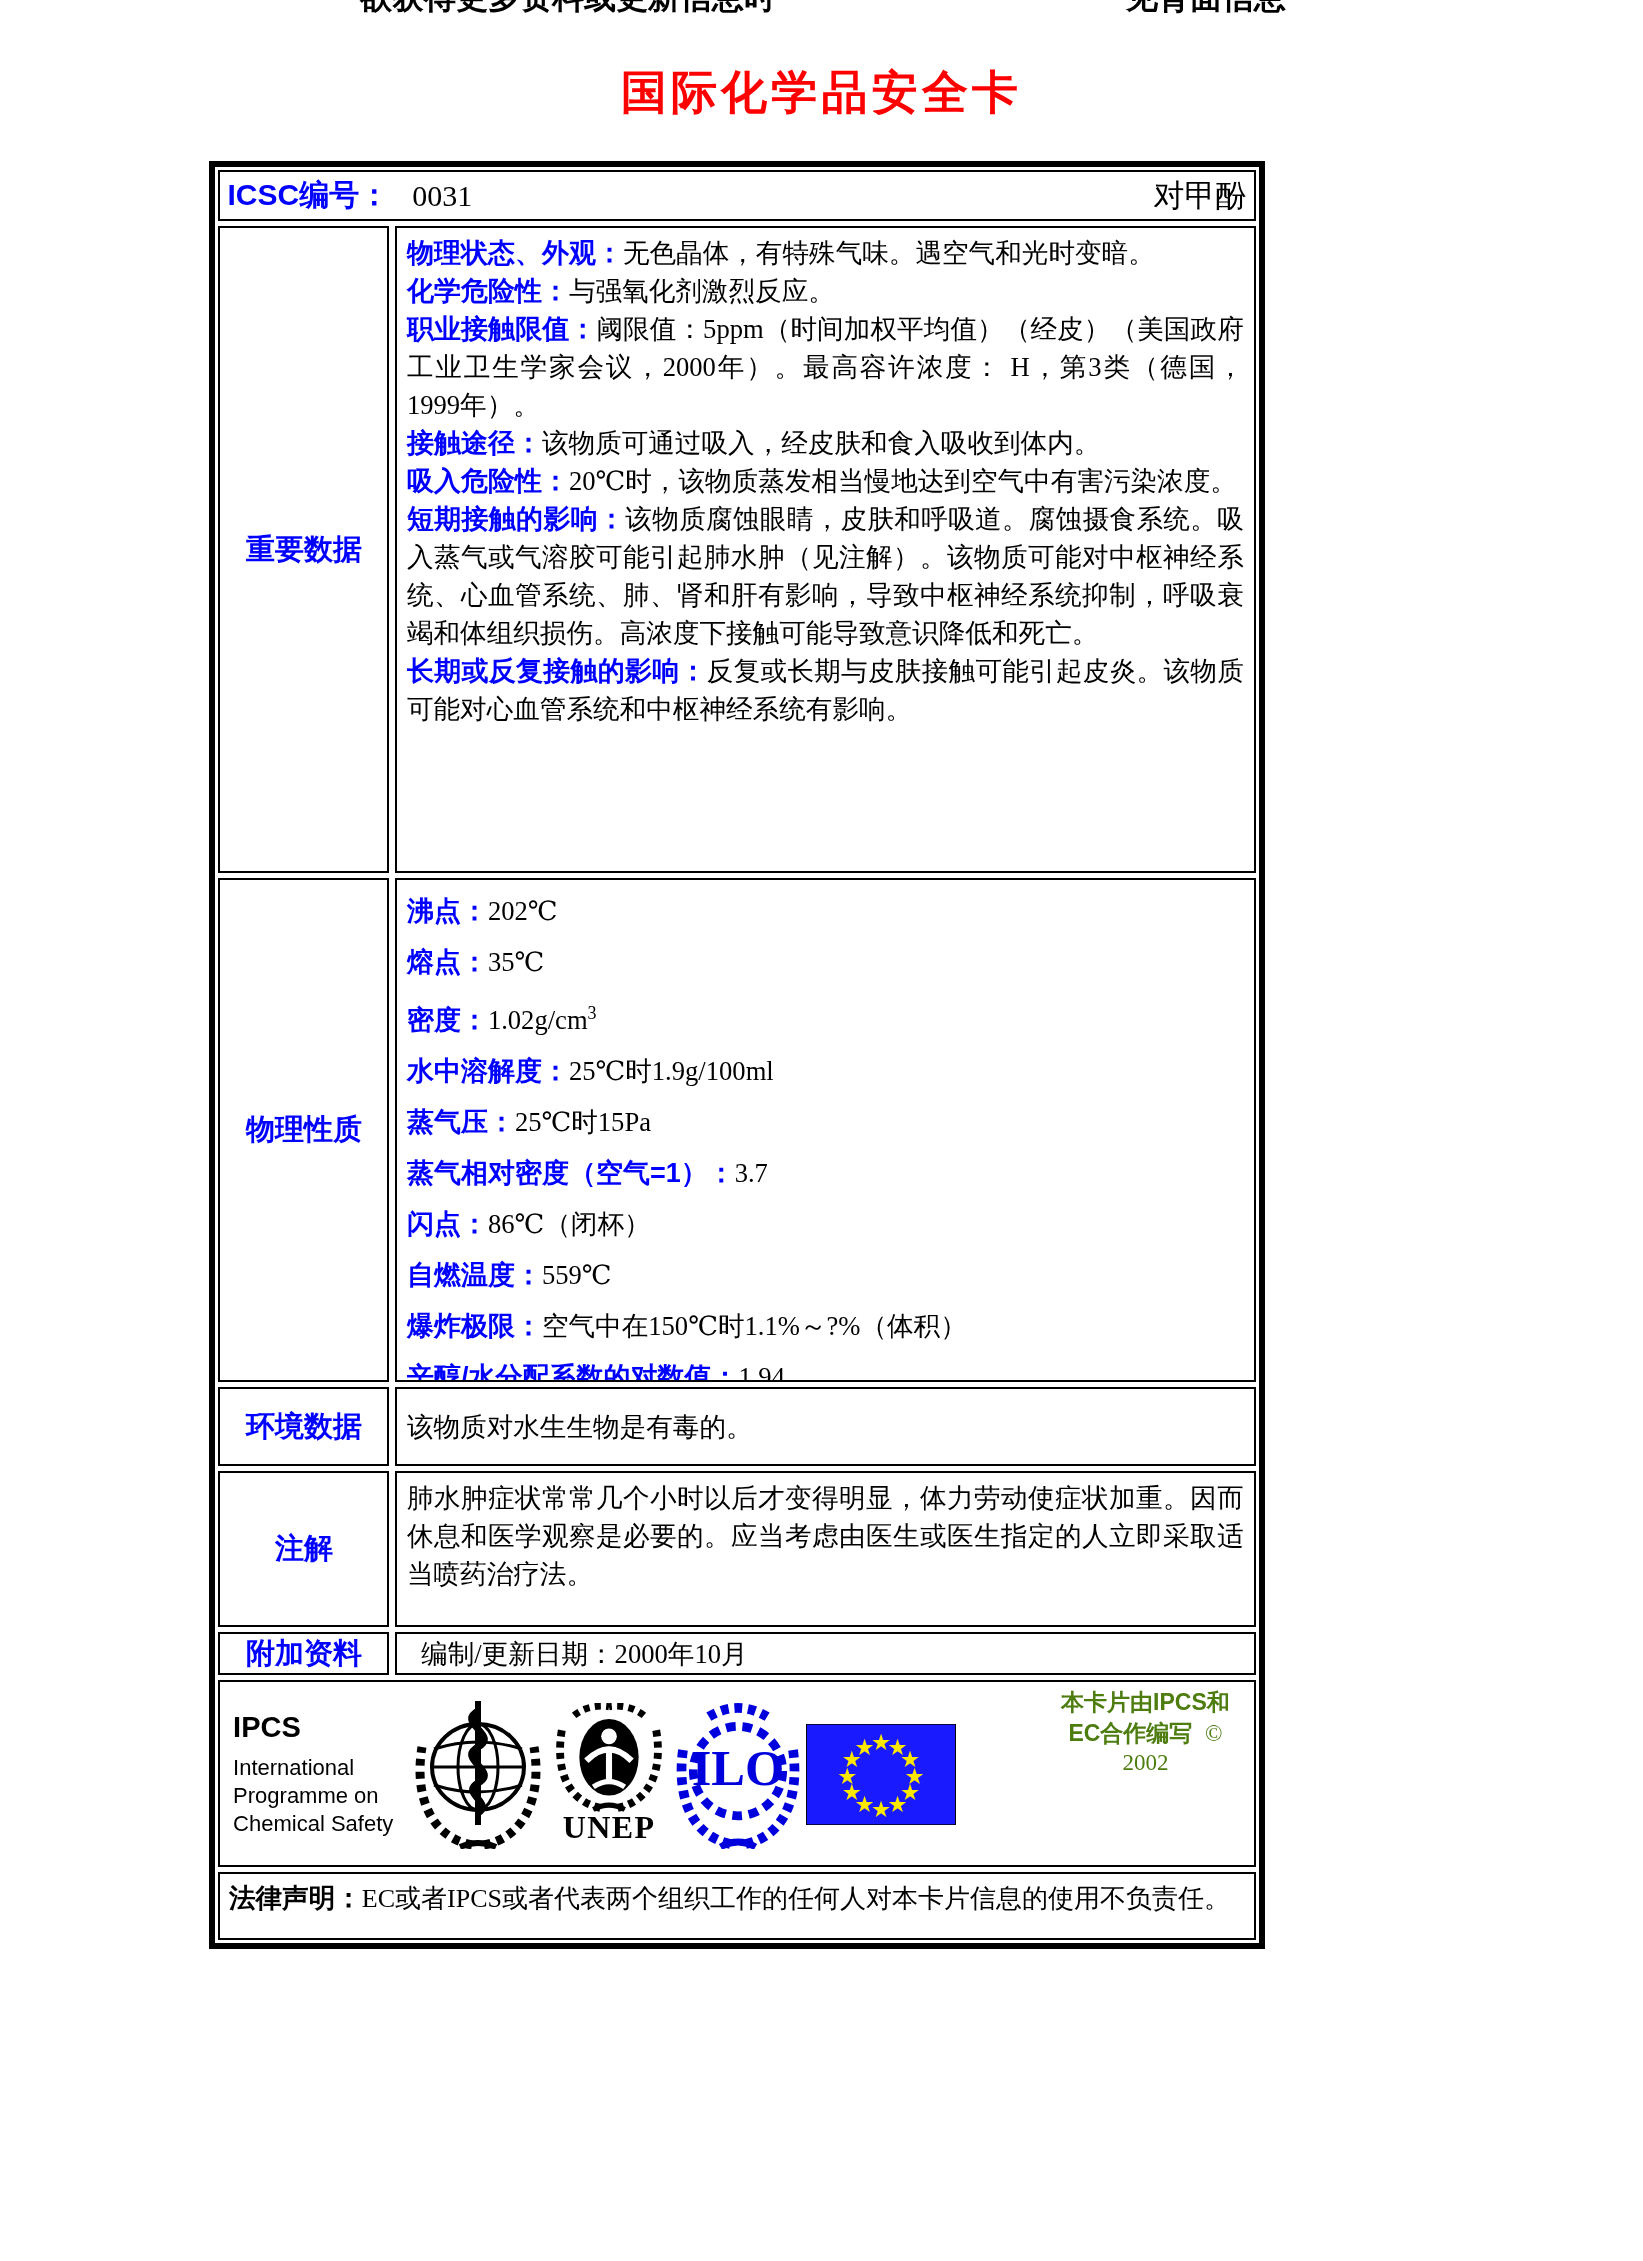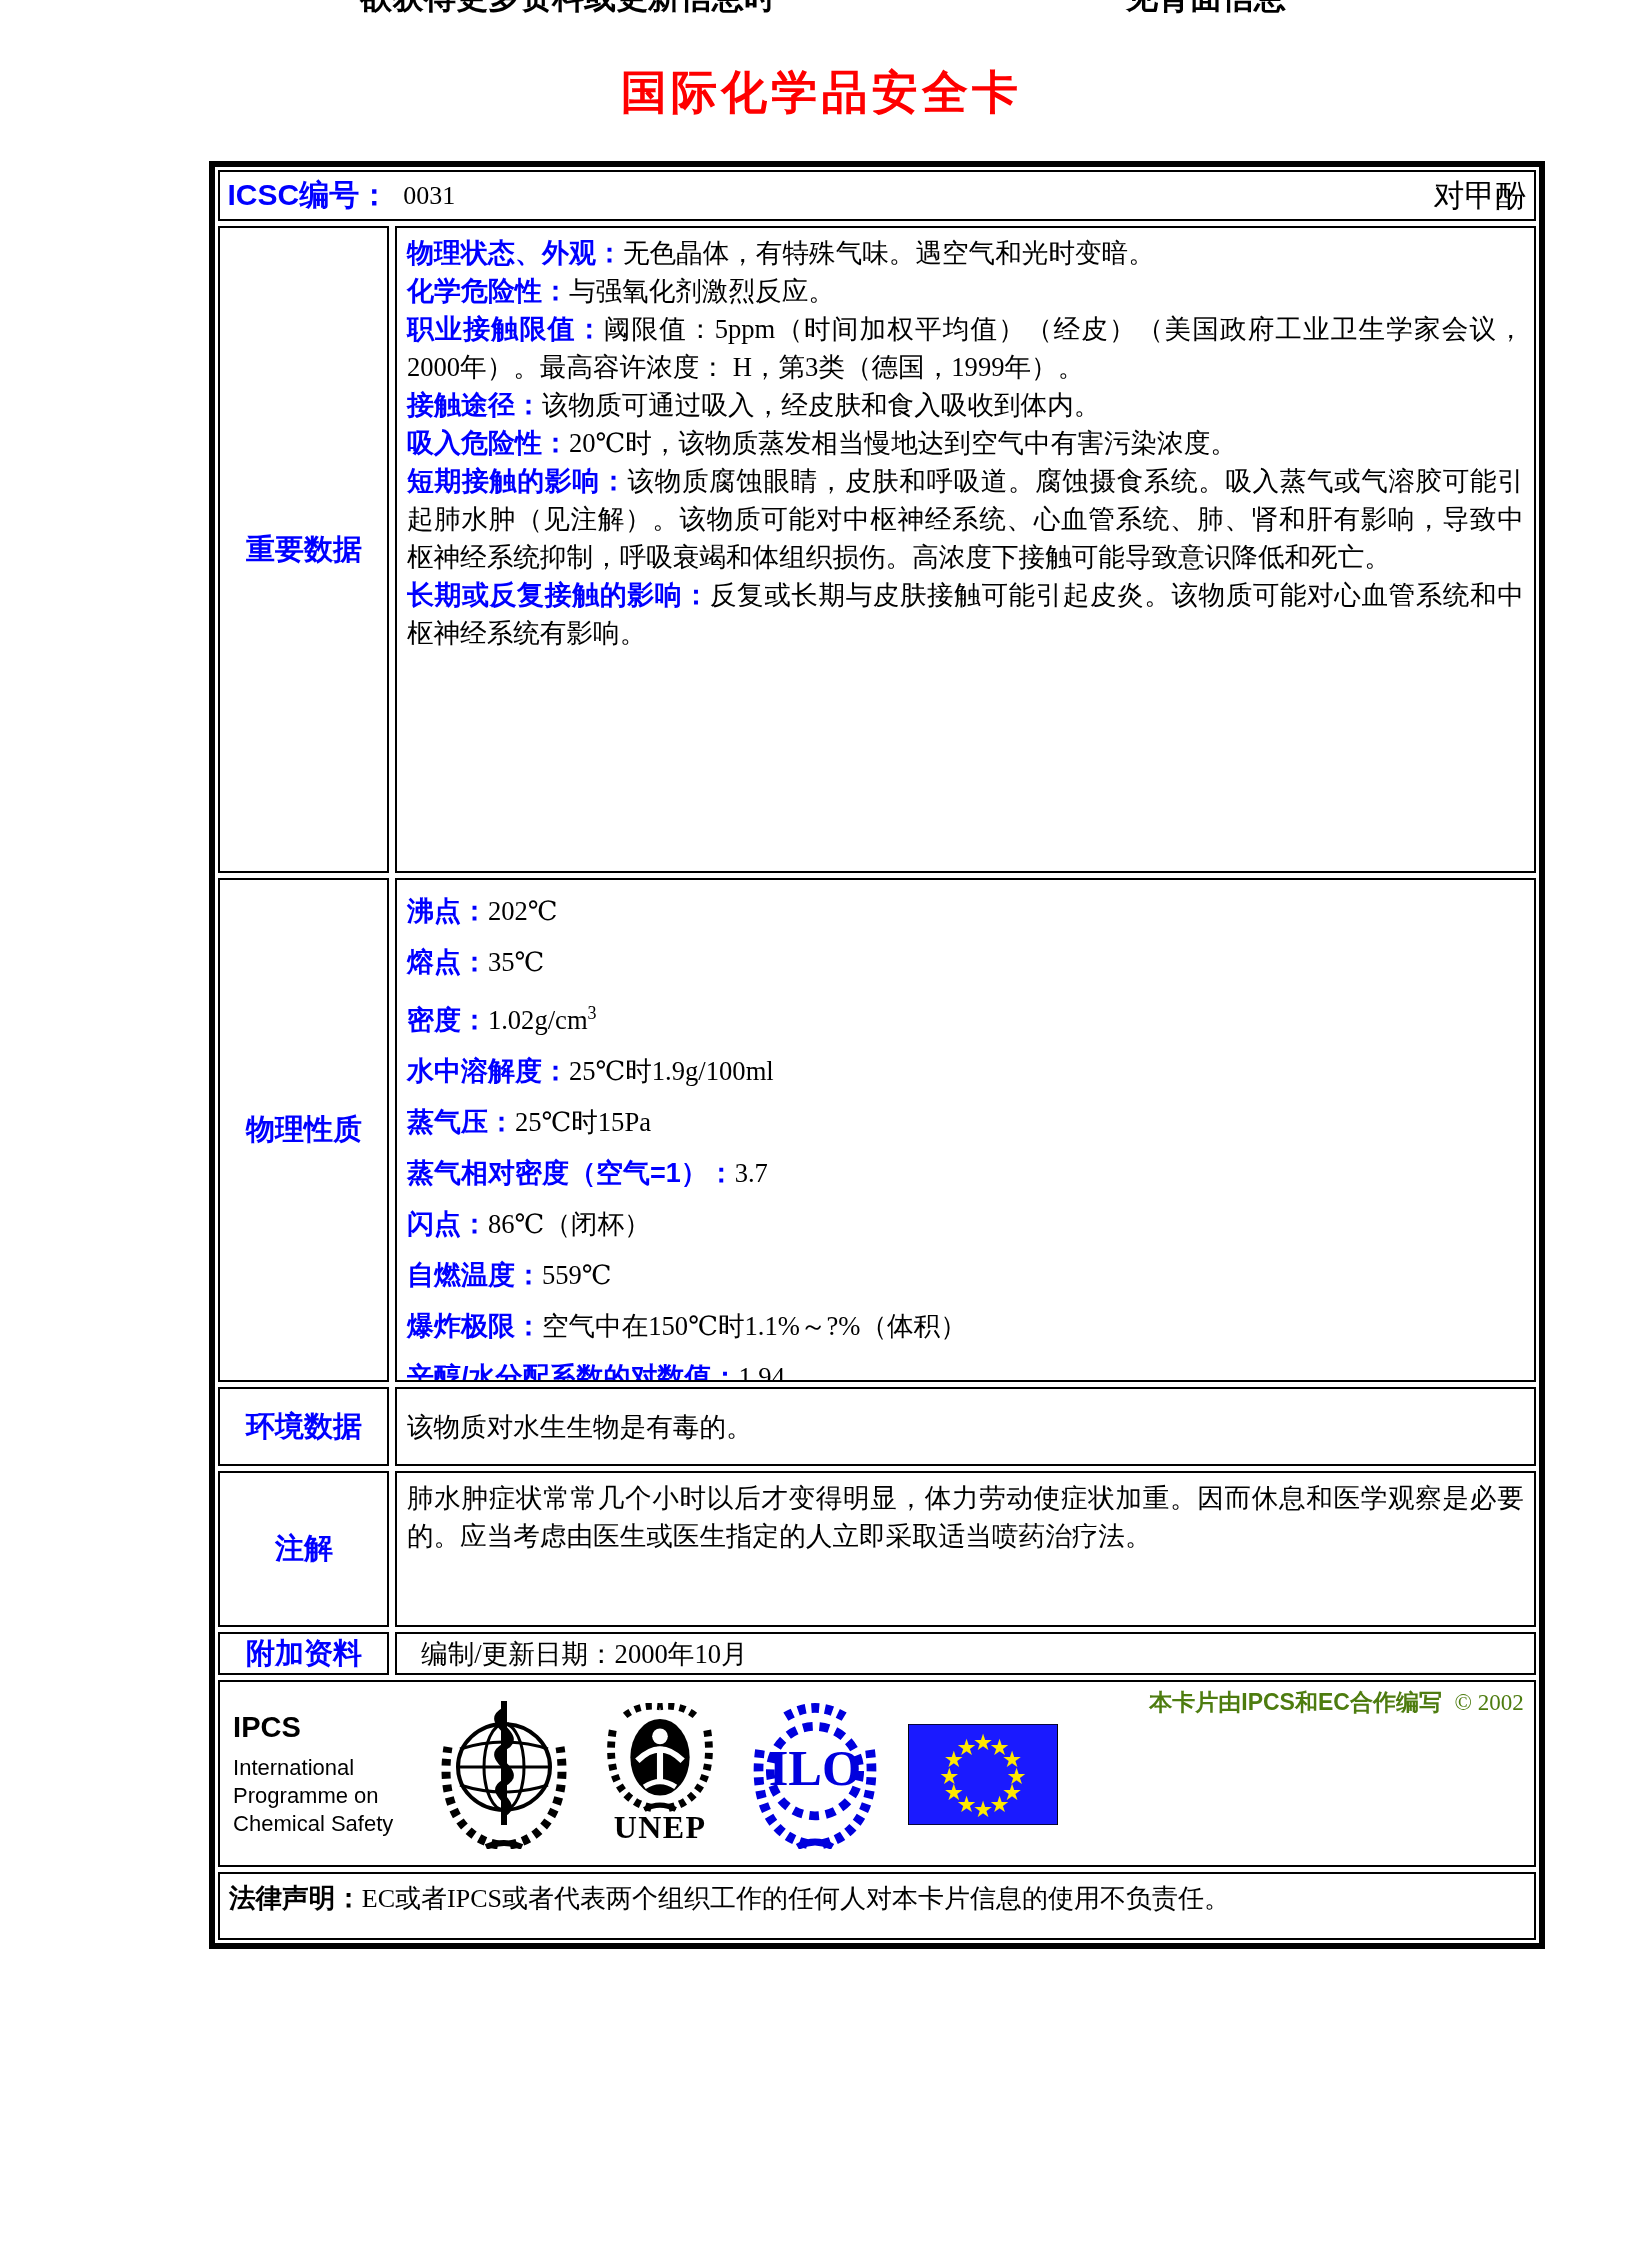--- a/index.html
+++ b/index.html
@@ -27,21 +27,21 @@
   .page-title {
     position:absolute; top:62px; left:0; width:1643px;
     text-align:center;
     font-size:46px; font-weight:bold; color:#ff0000;
     letter-spacing:4.2px;
     font-family:"Liberation Serif","DejaVu Serif",serif;
   }
 
   
   .card {
-    position:absolute; left:209px; top:161px; width:1336px;
+    position:absolute; left:209px; top:161px; width:1056px;
     border:6.3px solid #000; background:#fff; padding:0.7px;
   }
   .row { display:flex; }
   .cell {
     border:2.1px solid #000; margin:2.8px; background:#fff;
     overflow:hidden;
   }
   .label-cell {
     flex:none; width:171px;
     display:flex; align-items:center; justify-content:center;
@@ -63,21 +63,21 @@
   
   .icsc-cell {
     flex:1; display:flex; align-items:center; justify-content:space-between;
     padding:0 7px;
   }
   .icsc-left { display:flex; align-items:center; }
   .icsc-label {
     color:#0000ff; font-weight:bold; font-size:30px;
     font-family:"Liberation Sans","DejaVu Sans",sans-serif;
   }
-  .icsc-number { font-size:26px; margin-left:14px; }
+  .icsc-number { font-size:30px; margin-left:23px; }
   .substance-name { font-size:31px; }
 
   
   .iline, .note-text, .env-text { font-size:26.6px; line-height:38px; text-align:justify; }
   .blabel {
     color:#0000ff; font-weight:bold;
     font-family:"Liberation Sans","DejaVu Sans",sans-serif;
     font-size:27px;
   }
   .pline { font-size:26.6px; line-height:51px; white-space:nowrap; }

